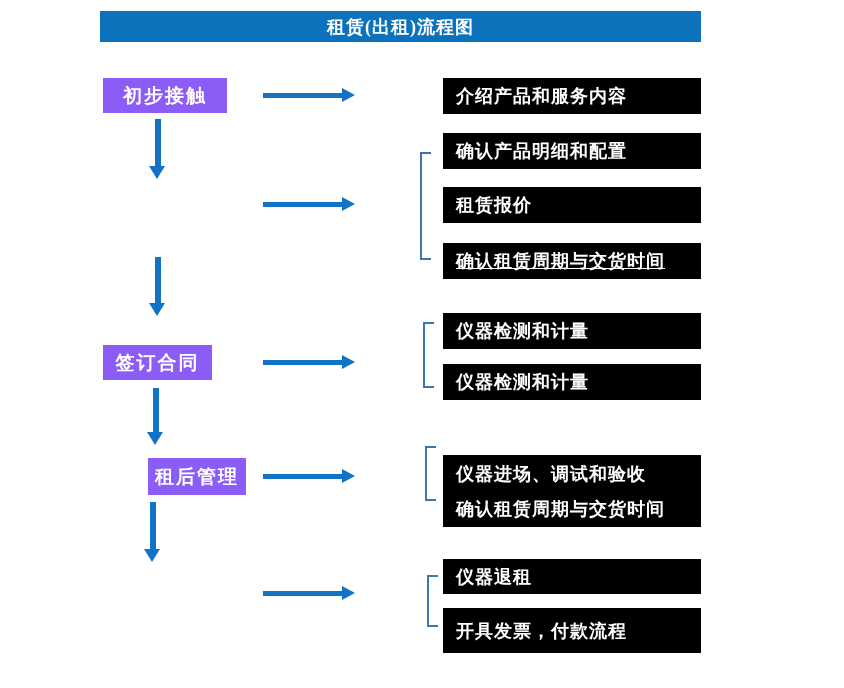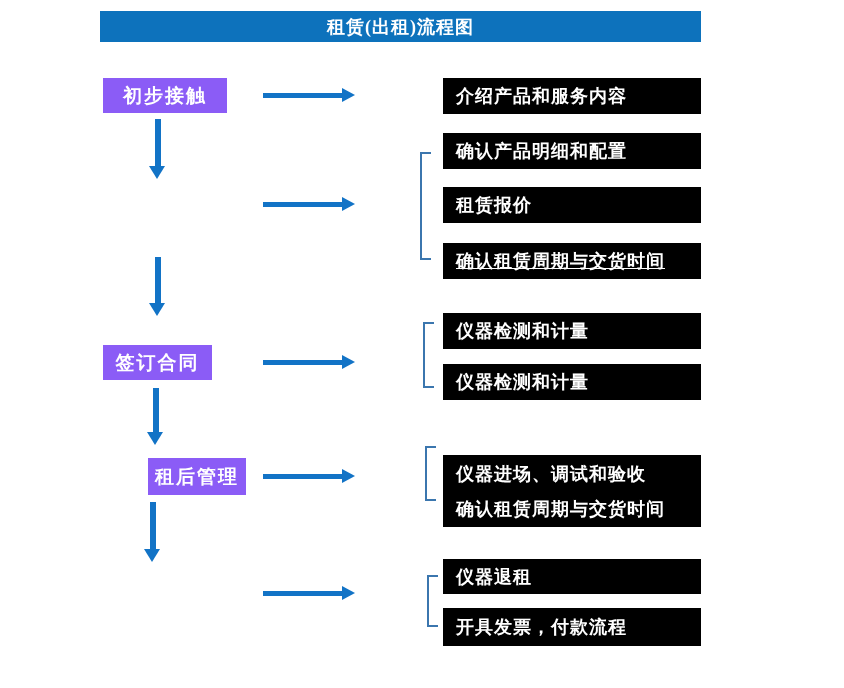--- a/index.html
+++ b/index.html
@@ -161,15 +161,15 @@
   <div class="detailbox" style="top:187px;text-align:right;">租赁报价</div>
   <div class="detailbox" style="top:243px;text-decoration:underline;">确认租赁周期与交货时间</div>
 
   <div class="detailbox" style="top:313px;">仪器检测和计量</div>
   <div class="detailbox" style="top:364px;">仪器检测和计量</div>
 
   <div class="detailbox" style="top:411px; height:37px;margin-top:44px;">仪器进场、调试和验收</div>
   <div class="detailbox" style="top:490px; height:37px;">确认租赁周期与交货时间</div>
 
   <div class="detailbox" style="top:559px; height:35px;">仪器退租</div>
-  <div class="detailbox" style="top:608px; height:38px;">开具发票，付款流程</div>
+  <div class="detailbox" style="top:608px; height:45px;">开具发票，付款流程</div>
 
 </div>
 
 </body></html>

